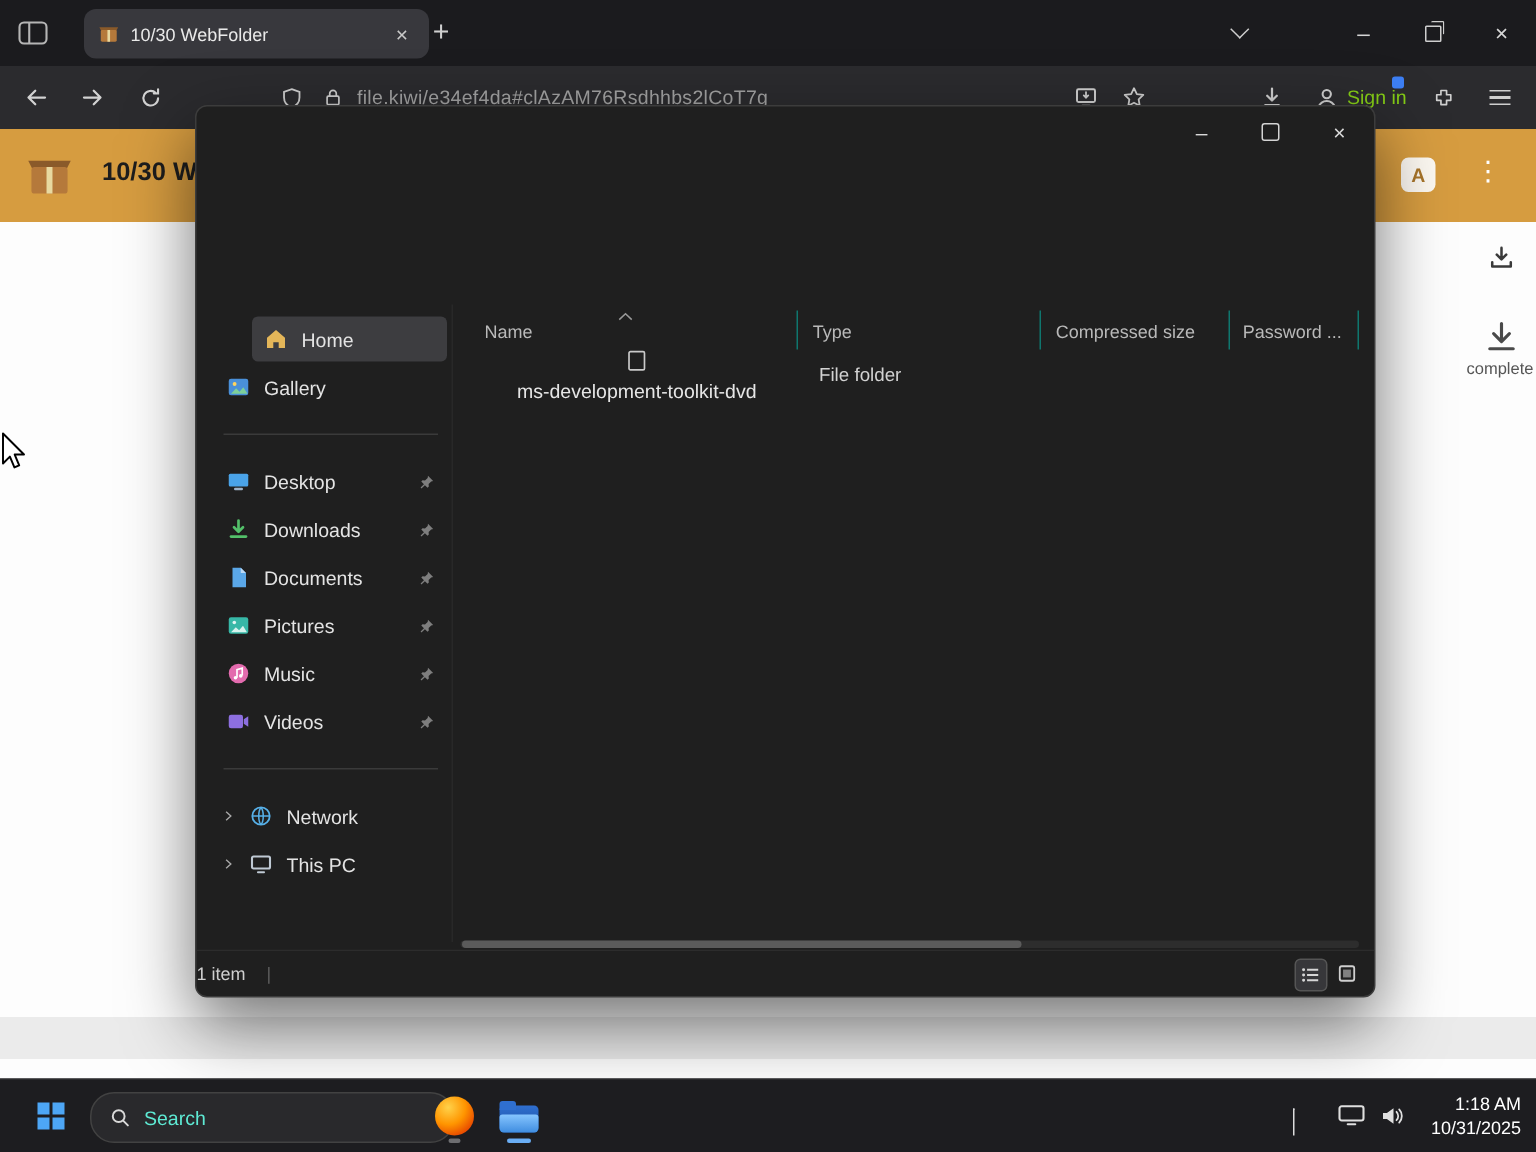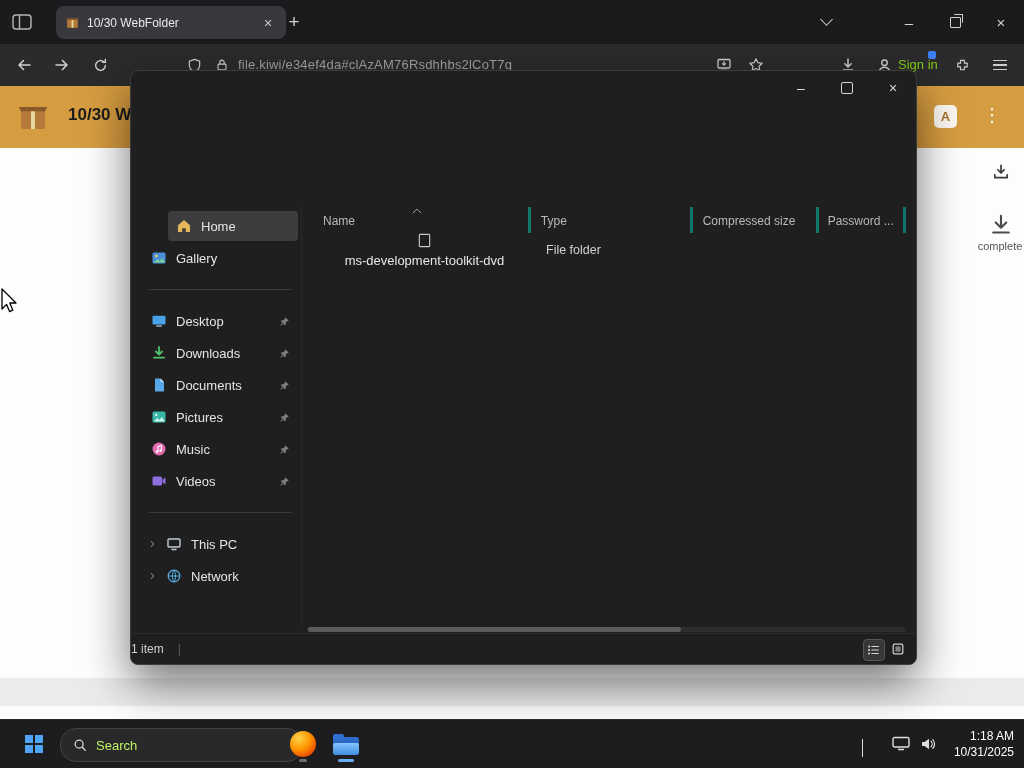--- a/index.html
+++ b/index.html
@@ -55,21 +55,21 @@
   .ex-sidebar{position:absolute;left:12px;top:140px;width:155px;}
   .sb-item{height:30px;margin-bottom:2px;display:flex;align-items:center;gap:9px;padding:0 8px;border-radius:4px;color:#e4e4e4;font-size:13px;}
   .sb-item.sel{background:#3d3d40;margin-left:25px;}
   .sb-sep{height:1px;background:#3a3a3a;margin:16px 6px;}
   .sb-pin{margin-left:auto;opacity:.85;}
   .sb-chev{margin-left:-4px;}
   .ex-divider{position:absolute;left:170px;top:132px;bottom:36px;width:1px;background:#282828;}
 
   .ex-main{position:absolute;left:175px;top:136px;right:2px;bottom:36px;font-size:12px;}
   .ex-header{display:flex;height:26px;color:#b9b9b9;position:relative;}
-  .hc{display:flex;align-items:flex-end;padding-bottom:5px;border-right:3px solid #0f766e;white-space:nowrap;overflow:hidden;}
+  .hc{display:flex;align-items:flex-end;padding-bottom:5px;border-right:1px solid #0f766e;white-space:nowrap;overflow:hidden;}
   .hc.name{width:223px;padding-left:17px;}
   .hc.type{width:162px;padding-left:10px;}
   .hc.csize{width:123px;padding-left:10px;}
   .hc.pwd{width:82px;padding-left:9px;}
   .hc.size{flex:1;padding-left:8px;border-right:none;}
   .sort-caret{position:absolute;left:106px;top:1px;}
   .ex-row{display:flex;height:26px;align-items:center;color:#e6e6e6;font-size:13px;margin-top:4px;}
   .rc-name{width:223px;display:flex;align-items:center;gap:5px;padding-left:7px;white-space:nowrap;overflow:hidden;flex-direction:column;}
   .rc-type{width:162px;padding-left:10px;color:#d2d2d2;font-size:12.5px;}
 
@@ -83,21 +83,21 @@
   .view-btn{position:absolute;top:5px;width:20px;height:20px;display:flex;align-items:center;justify-content:center;border-radius:4px;}
   .vb-details{left:732px;background:#37373a;border:1px solid #555;}
   .vb-large{left:757px;}
 
   
   .taskbar{position:absolute;left:0;right:0;bottom:0;height:48px;background:#1d1d20;border-top:1px solid #2a2a2c;z-index:10;}
   .start{position:absolute;left:16px;top:6px;width:36px;height:36px;display:flex;align-items:center;justify-content:center;border-radius:5px;}
   .winlogo{width:18px;height:18px;display:grid;grid-template-columns:1fr 1fr;grid-template-rows:1fr 1fr;gap:2px;}
   .winlogo i{background:#4da6f5;display:block;}
   .searchbox{position:absolute;left:60px;top:8px;width:217px;height:32px;border-radius:16px;background:#29292c;border:1px solid #424242;
-             display:flex;align-items:center;gap:9px;padding:0 12px;color:#bef264;font-size:13px;}
+             display:flex;align-items:center;gap:9px;padding:0 12px;color:#5eead4;font-size:13px;}
   .task-ic{position:absolute;top:5px;width:40px;height:38px;display:flex;flex-direction:column;align-items:center;justify-content:center;border-radius:5px;}
   .ti-firefox{left:283px;}
   .ti-explorer{left:326px;}
   .ff-ball{width:26px;height:26px;border-radius:50%;background:radial-gradient(circle at 34% 28%,#ffd24a 0%,#ff9500 45%,#e84a00 78%,#c43000 100%);}
   .indicator{position:absolute;bottom:1px;height:3px;border-radius:2px;}
   .ind-ff{width:8px;background:#6d6d70;}
   .ind-ex{width:16px;background:#6aaef5;}
   .folder{position:relative;width:26px;height:21px;}
   .folder .back{position:absolute;inset:0;top:3px;background:linear-gradient(#2f6fd0,#1d4f9e);border-radius:3px;}
   .folder .tabf{position:absolute;left:0;top:0;width:11px;height:6px;background:#2f6fd0;border-radius:2px 2px 0 0;}
@@ -360,39 +360,39 @@
     </div>
     <div class="sb-sep"></div>
     <div class="sb-item">
       <span class="sb-chev">
           <svg width="10" height="10" viewBox="0 0 16 16">
             <path d="M6 3.5L11 8l-5 4.5" fill="none" stroke="#a8a8a8" stroke-width="1.5"></path>
           </svg>
         </span>
       <span>
           <svg width="16" height="16" viewBox="0 0 16 16">
-            <rect x="2" y="3" width="12" height="8" rx="1" fill="none" stroke="#bfc9d4" stroke-width="1.4"></rect>
-            <path d="M6 13.5h4" stroke="#bfc9d4" stroke-width="1.4" stroke-linecap="round"></path>
-          </svg>
-        </span>
-      <span>This PC</span>
+            <circle cx="8" cy="8" r="5.8" fill="none" stroke="#57b0e8" stroke-width="1.2"></circle>
+            <path d="M2.4 8h11.2M8 2.4c2 1.9 2 9.3 0 11.2M8 2.4c-2 1.9-2 9.3 0 11.2" fill="none" stroke="#57b0e8" stroke-width="1"></path>
+          </svg>
+        </span>
+      <span>Network</span>
     </div>
     <div class="sb-item">
       <span class="sb-chev">
           <svg width="10" height="10" viewBox="0 0 16 16">
             <path d="M6 3.5L11 8l-5 4.5" fill="none" stroke="#a8a8a8" stroke-width="1.5"></path>
           </svg>
         </span>
       <span>
           <svg width="16" height="16" viewBox="0 0 16 16">
-            <circle cx="8" cy="8" r="5.8" fill="none" stroke="#57b0e8" stroke-width="1.2"></circle>
-            <path d="M2.4 8h11.2M8 2.4c2 1.9 2 9.3 0 11.2M8 2.4c-2 1.9-2 9.3 0 11.2" fill="none" stroke="#57b0e8" stroke-width="1"></path>
-          </svg>
-        </span>
-      <span>Network</span>
+            <rect x="2" y="3" width="12" height="8" rx="1" fill="none" stroke="#bfc9d4" stroke-width="1.4"></rect>
+            <path d="M6 13.5h4" stroke="#bfc9d4" stroke-width="1.4" stroke-linecap="round"></path>
+          </svg>
+        </span>
+      <span>This PC</span>
     </div>
   </div>
 
   <div class="ex-divider"></div>
 
   <div class="ex-main">
     <div class="ex-header">
       <span class="sort-caret">
           <svg width="10" height="6" viewBox="0 0 12 6">
             <path d="M1 5.5L6 .8l5 4.7" fill="none" stroke="#9a9a9a" stroke-width="1.2"></path>

